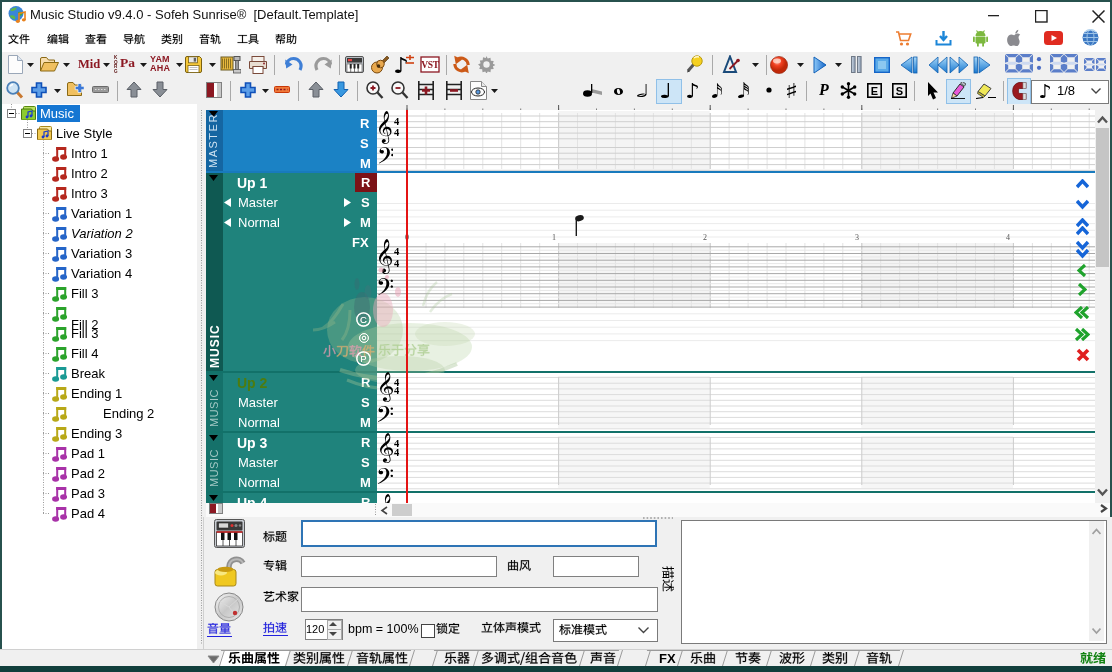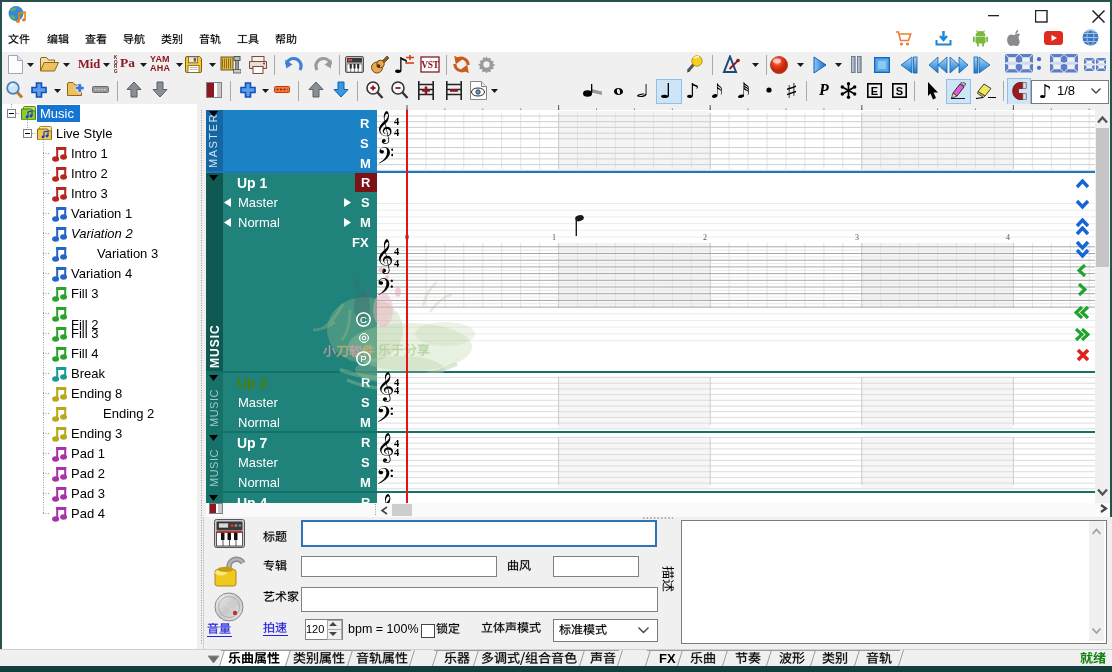--- a/index.html
+++ b/index.html
@@ -86,20 +86,21 @@
     <div style="position:absolute;left:0px;top:0px;width:1112px;height:1.5px;background:#27514e"></div>
     <svg style="position:absolute;left:8px;top:5px" width="19" height="18" viewBox="0 0 19 18">
       <circle cx="8" cy="8.5" r="7.5" fill="#3a86d8"></circle>
       <path d="M2 5 Q5 2 9 2.5 Q8 5.5 5 6 Q3 6.5 2 5z" fill="#5cb84a"></path>
       <path d="M1.5 11 Q4 9.5 6.5 11 Q8 12.5 7 14.5 Q3.5 14 1.5 11z" fill="#5cb84a"></path>
       <path d="M10 7 Q13 6 15 8 Q14.5 10.5 12 11 Q10 9.5 10 7z" fill="#4aa83a"></path>
       <path d="M11 16.5 v-8 l6-1.5 v8" stroke="#e8821e" stroke-width="1.6" fill="none"></path>
       <ellipse cx="9.8" cy="16.3" rx="2" ry="1.6" fill="#e8821e"></ellipse>
       <ellipse cx="15.8" cy="14.8" rx="2" ry="1.6" fill="#e8821e"></ellipse>
     </svg>
+    <div style="position:absolute;left:30px;top:8px;font-size:13px;color:#111;font-weight:normal;font-family:'Liberation Sans',sans-serif;white-space:nowrap;line-height:1;">Music Studio v9.4.0 - Sofeh Sunrise®&nbsp;&nbsp;[Default.Template]</div>
     <svg style="position:absolute;left:988px;top:15px" width="12" height="2" viewBox="0 0 12 2">
       <rect width="11" height="1.3" fill="#222"></rect>
     </svg>
     <svg style="position:absolute;left:1035px;top:10px" width="13" height="13" viewBox="0 0 13 13">
       <rect x="0.5" y="0.5" width="11.5" height="11.5" fill="none" stroke="#222" stroke-width="1.4"></rect>
     </svg>
     <svg style="position:absolute;left:1092px;top:10px" width="13" height="13" viewBox="0 0 13 13">
       <path d="M0.5 0.5 L12.5 12.5 M12.5 0.5 L0.5 12.5" stroke="#222" stroke-width="1.5"></path>
     </svg>
     <div style="position:absolute;left:0px;top:28px;width:1112px;height:24px;background:#fff"></div>
@@ -693,21 +694,21 @@
     </svg>
     <svg style="position:absolute;left:52px;top:247px" width="15" height="15" viewBox="0 0 15 15">
       <g fill="#2565c8">
         <rect x="4.2" y="0" width="10" height="3"></rect>
         <rect x="4.2" y="0" width="2" height="11.5"></rect>
         <rect x="12.2" y="0" width="2" height="9.5"></rect>
         <ellipse cx="3.6" cy="12" rx="3.5" ry="2.7"></ellipse>
         <ellipse cx="11.6" cy="10" rx="3.5" ry="2.7"></ellipse>
       </g>
     </svg>
-    <div style="position:absolute;left:71px;top:247px;font-size:13px;color:#000;font-weight:normal;font-family:'Liberation Sans',sans-serif;white-space:nowrap;line-height:1;margin-left:26px;">Variation 3</div>
+    <div style="position:absolute;left:71px;top:247px;font-size:13px;color:#000;font-weight:normal;font-family:'Liberation Sans',sans-serif;white-space:nowrap;line-height:1;">Variation 3</div>
     <svg style="position:absolute;left:43px;top:273px" width="7" height="1" viewBox="0 0 7 1">
       <line x1="0" y1="0.5" x2="7" y2="0.5" stroke="#9a9a9a" stroke-width="1" stroke-dasharray="1 1.5"></line>
     </svg>
     <svg style="position:absolute;left:52px;top:267px" width="15" height="15" viewBox="0 0 15 15">
       <g fill="#2565c8">
         <rect x="4.2" y="0" width="10" height="3"></rect>
         <rect x="4.2" y="0" width="2" height="11.5"></rect>
         <rect x="12.2" y="0" width="2" height="9.5"></rect>
         <ellipse cx="3.6" cy="12" rx="3.5" ry="2.7"></ellipse>
         <ellipse cx="11.6" cy="10" rx="3.5" ry="2.7"></ellipse>
@@ -784,21 +785,21 @@
     </svg>
     <svg style="position:absolute;left:52px;top:387px" width="15" height="15" viewBox="0 0 15 15">
       <g fill="#b8a818">
         <rect x="4.2" y="0" width="10" height="3"></rect>
         <rect x="4.2" y="0" width="2" height="11.5"></rect>
         <rect x="12.2" y="0" width="2" height="9.5"></rect>
         <ellipse cx="3.6" cy="12" rx="3.5" ry="2.7"></ellipse>
         <ellipse cx="11.6" cy="10" rx="3.5" ry="2.7"></ellipse>
       </g>
     </svg>
-    <div style="position:absolute;left:71px;top:387px;font-size:13px;color:#000;font-weight:normal;font-family:'Liberation Sans',sans-serif;white-space:nowrap;line-height:1;">Ending 8</div>
+    <div style="position:absolute;left:71px;top:387px;font-size:13px;color:#000;font-weight:normal;font-family:'Liberation Sans',sans-serif;white-space:nowrap;line-height:1;">Ending 1</div>
     <svg style="position:absolute;left:43px;top:413px" width="7" height="1" viewBox="0 0 7 1">
       <line x1="0" y1="0.5" x2="7" y2="0.5" stroke="#9a9a9a" stroke-width="1" stroke-dasharray="1 1.5"></line>
     </svg>
     <svg style="position:absolute;left:52px;top:407px" width="15" height="15" viewBox="0 0 15 15">
       <g fill="#b8a818">
         <rect x="4.2" y="0" width="10" height="3"></rect>
         <rect x="4.2" y="0" width="2" height="11.5"></rect>
         <rect x="12.2" y="0" width="2" height="9.5"></rect>
         <ellipse cx="3.6" cy="12" rx="3.5" ry="2.7"></ellipse>
         <ellipse cx="11.6" cy="10" rx="3.5" ry="2.7"></ellipse>
@@ -935,21 +936,21 @@
     <div style="position:absolute;left:361px;top:376px;font-size:13px;color:#fff;font-weight:bold;font-family:'Liberation Sans',sans-serif;white-space:nowrap;line-height:1;">R</div>
     <div style="position:absolute;left:361px;top:396px;font-size:13px;color:#fff;font-weight:bold;font-family:'Liberation Sans',sans-serif;white-space:nowrap;line-height:1;">S</div>
     <div style="position:absolute;left:360px;top:416px;font-size:13px;color:#fff;font-weight:bold;font-family:'Liberation Sans',sans-serif;white-space:nowrap;line-height:1;">M</div>
     <div style="position:absolute;left:206px;top:431px;width:889px;height:2px;background:#127169"></div>
     <div style="position:absolute;left:206px;top:433px;width:171px;height:58px;background:#1f837c"></div>
     <div style="position:absolute;left:206px;top:433px;width:17px;height:58px;background:#15716a"></div>
     <svg style="position:absolute;left:209px;top:435px" width="9" height="6" viewBox="0 0 9 6">
       <path d="M0 0 h9 L4.5 6z" fill="#000"></path>
     </svg>
     <div style="position:absolute;left:209px;top:487px;font-size:11px;color:#a2c8c4;font-weight:normal;font-family:'Liberation Sans',sans-serif;white-space:nowrap;letter-spacing:0.5px;transform:rotate(-90deg);transform-origin:0 0;line-height:1">MUSIC</div>
-    <div style="position:absolute;left:237px;top:436px;font-size:14px;color:#fff;font-weight:bold;font-family:'Liberation Sans',sans-serif;white-space:nowrap;line-height:1;">Up 7</div>
+    <div style="position:absolute;left:237px;top:436px;font-size:14px;color:#fff;font-weight:bold;font-family:'Liberation Sans',sans-serif;white-space:nowrap;line-height:1;">Up 3</div>
     <div style="position:absolute;left:238px;top:456px;font-size:13px;color:#fff;font-weight:normal;font-family:'Liberation Sans',sans-serif;white-space:nowrap;line-height:1;">Master</div>
     <div style="position:absolute;left:238px;top:476px;font-size:13px;color:#fff;font-weight:normal;font-family:'Liberation Sans',sans-serif;white-space:nowrap;line-height:1;">Normal</div>
     <div style="position:absolute;left:361px;top:436px;font-size:13px;color:#fff;font-weight:bold;font-family:'Liberation Sans',sans-serif;white-space:nowrap;line-height:1;">R</div>
     <div style="position:absolute;left:361px;top:456px;font-size:13px;color:#fff;font-weight:bold;font-family:'Liberation Sans',sans-serif;white-space:nowrap;line-height:1;">S</div>
     <div style="position:absolute;left:360px;top:476px;font-size:13px;color:#fff;font-weight:bold;font-family:'Liberation Sans',sans-serif;white-space:nowrap;line-height:1;">M</div>
     <div style="position:absolute;left:206px;top:491px;width:889px;height:2px;background:#127169"></div>
     <div style="position:absolute;left:206px;top:493px;width:171px;height:10px;background:#1f837c"></div>
     <div style="position:absolute;left:206px;top:493px;width:17px;height:10px;background:#15716a"></div>
     <svg style="position:absolute;left:209px;top:495px" width="9" height="6" viewBox="0 0 9 6">
       <path d="M0 0 h9 L4.5 6z" fill="#000"></path>

